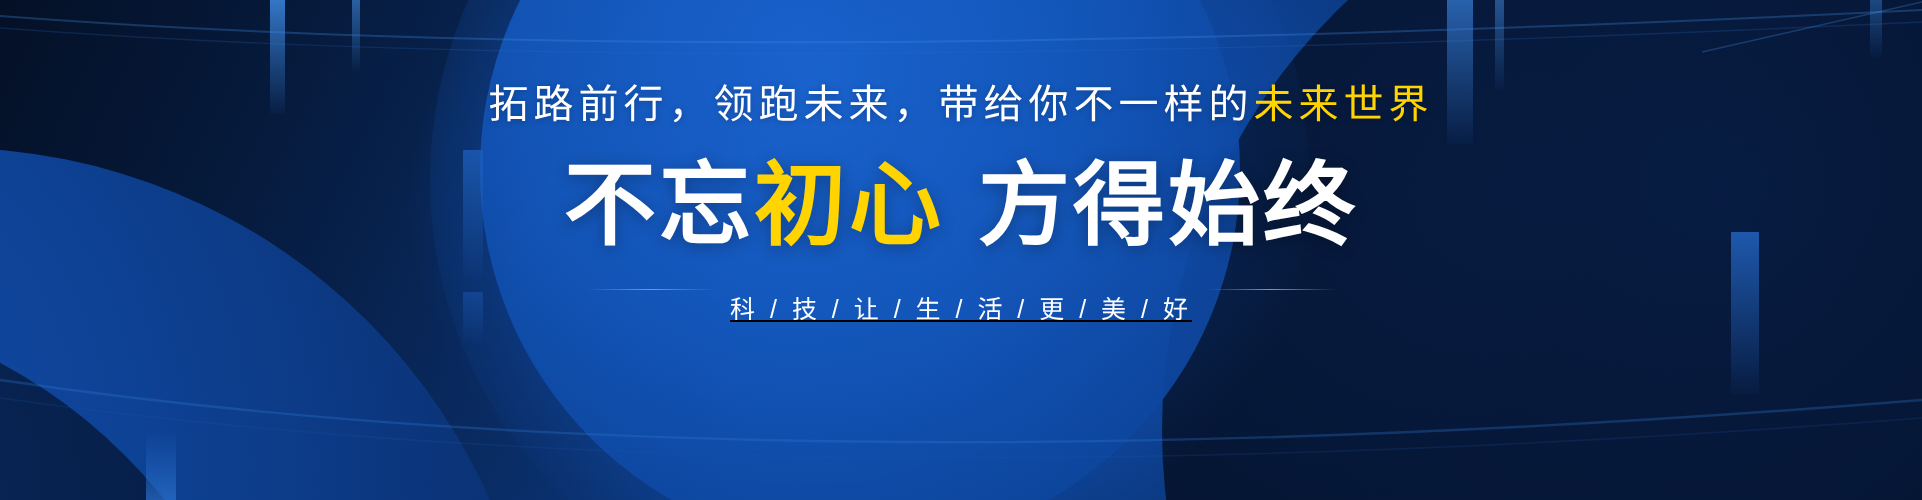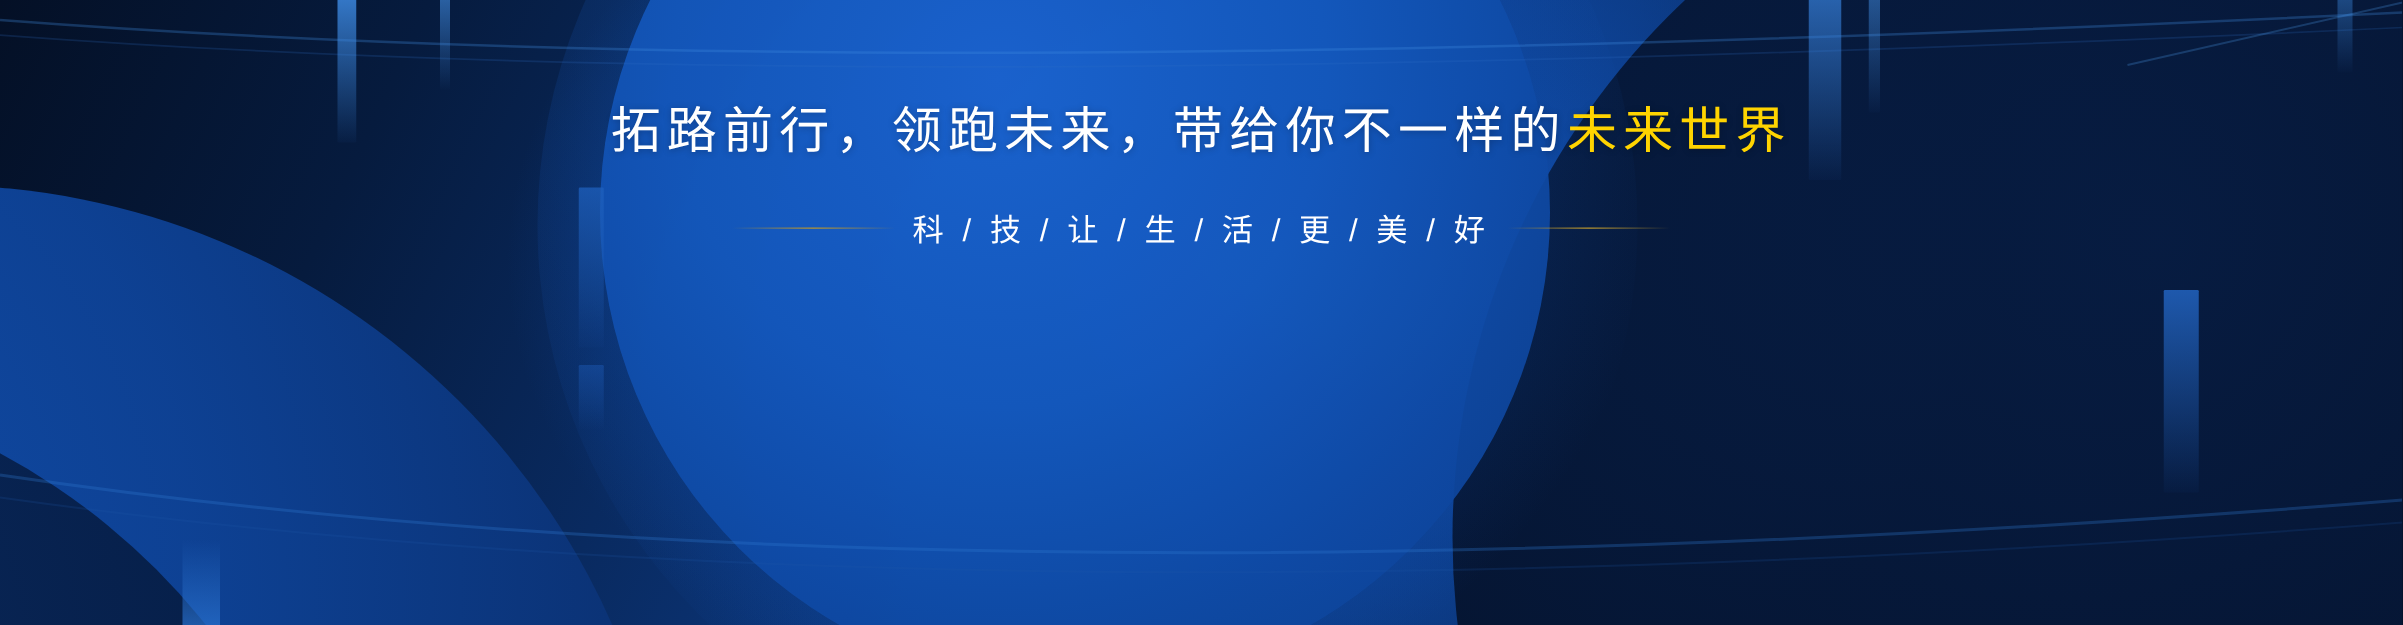--- a/index.html
+++ b/index.html
@@ -134,23 +134,24 @@
     color: #ffffff;
     white-space: nowrap;
     text-shadow: 0 3px 16px rgba(0,0,0,.3);
   }
   .headline .accent { color: #ffd400; }
   .headline .gap { display: inline-block; width: 34px; }
 
   .tagline-row {
     margin-top: 34px;
     display: flex;
-    align-items: center;
+    align-items: flex-start;
     justify-content: center;
     gap: 14px;
+    text-decoration: underline;
   }
   .rule {
     width: 130px;
     height: 1px;
     background: linear-gradient(to right, rgba(184,150,40,0), #b8952e, rgba(184,150,40,0));
   }
   .tagline {
     font-size: 25px;
     letter-spacing: 4px;
     color: #ffffff;
@@ -204,20 +205,23 @@
     <div class="vbar b8"></div>
     <div class="vbar b9"></div>
   </div>
 
   <div class="content">
 
     <div class="subtitle">
       <span>拓路前行，领跑未来，带给你不一样的</span><span class="accent">未来世界</span>
     </div>
 
+    <div class="headline">
+      <span>不忘</span><span class="accent">初心</span><span class="gap"></span><span>方得始终</span>
+    </div>
 
     <div class="tagline-row">
       <div class="rule"></div>
       <div class="tagline">科 / 技 / 让 / 生 / 活 / 更 / 美 / 好</div>
       <div class="rule"></div>
     </div>
 
   </div>
 </div>
 

